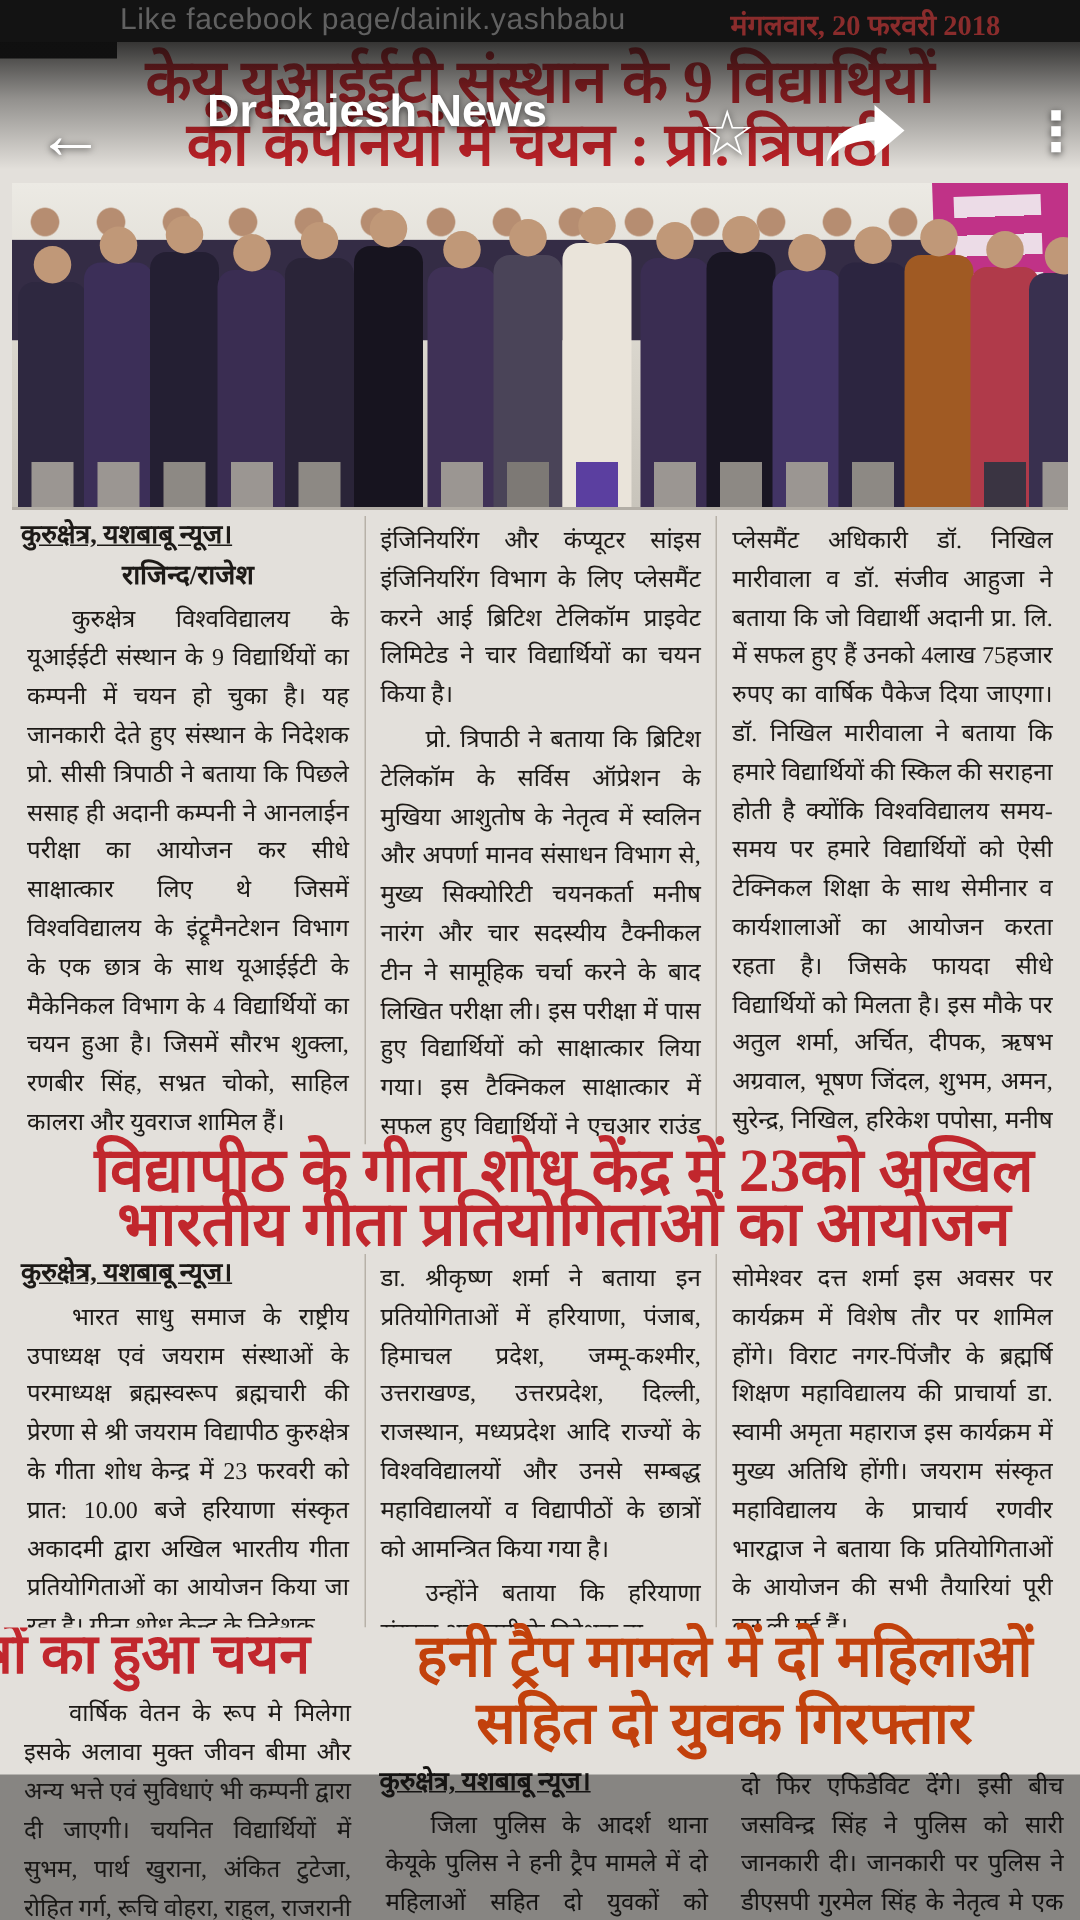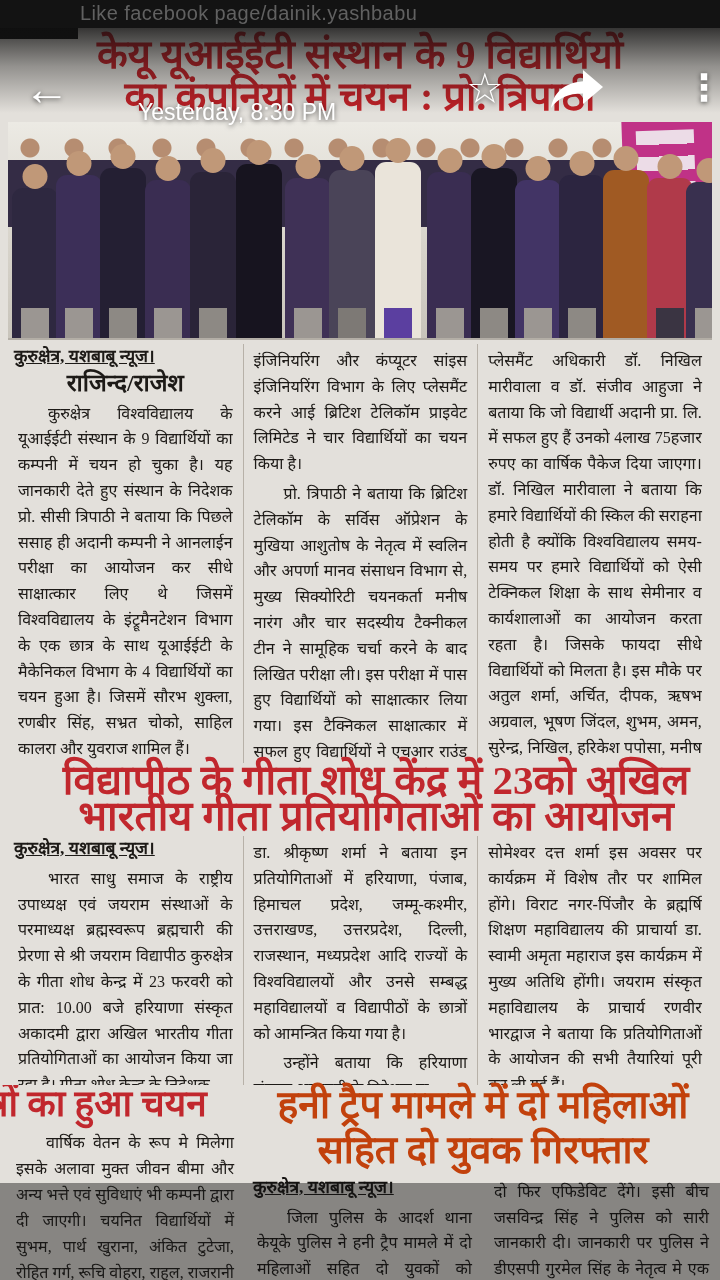--- a/index.html
+++ b/index.html
@@ -48,21 +48,21 @@
   .share-btn{position:absolute;left:549px;top:68px;width:56px;height:44px;}
   .menu-btn{position:absolute;left:686px;top:68px;font-size:36px;line-height:40px;font-weight:bold;}
 
   
   .cols{position:absolute;left:8px;width:704px;display:flex;overflow:hidden;color:#1d1a17;}
   .col{width:234.6px;box-sizing:border-box;padding:0 6px;font-size:16px;line-height:25.8px;
        text-align:justify;overflow:hidden;}
   .col + .col{border-left:1px solid #b7b1a8;}
   .dateline{font-weight:bold;font-size:17.5px;text-align:left;text-decoration:underline;
             text-indent:0;margin:0 0 1px 0;}
-  .byline{font-weight:bold;font-size:24px;text-align:center;text-indent:0;margin:0;}
+  .byline{font-weight:bold;font-size:18px;text-align:center;text-indent:0;margin:0;}
   p.para{margin:4px;}
   p.ind{text-indent:30px;}
 
   .art1{top:344px;height:419px;}
   .art2{top:836px;height:249px;}
 
   
   .headline2{position:absolute;top:762px;left:0;width:720px;text-align:center;
              color:#c1272d;font-weight:bold;font-size:41px;line-height:36px;padding-left:16px;}
 
@@ -82,20 +82,21 @@
                 background:rgba(22,22,22,.45);pointer-events:none;}
 </style>
 </head>
 <body>
 
 <div class="screen">
 
   <div class="masthead"></div>
   <div class="masthead-tail"></div>
   <div class="fb-line">Like facebook page/dainik.yashbabu</div>
+  <div class="date-line">मंगलवार, 20 फरवरी 2018</div>
 
   <div class="headline1">
     <div>केयू यूआईईटी संस्थान के 9 विद्यार्थियों</div>
     <div>का कंपनियों में चयन : प्रो. त्रिपाठी</div>
   </div>
 
   <div class="photo">
     <div class="backrow"></div>
     <div class="banner"></div>
     <i class="pp" style="--c:#2e2840;--l:#9b9692;left:4px;height:150px"></i>
@@ -112,21 +113,21 @@
     <i class="pp" style="--c:#423465;--l:#9b9692;left:507px;height:158px"></i>
     <i class="pp" style="--c:#2c2540;--l:#8d8984;left:551px;height:163px"></i>
     <i class="pp" style="--c:#a05a23;left:595px;height:168px"></i>
     <i class="pp" style="--c:#b03a4a;--l:#3a3442;left:639px;height:160px"></i>
     <i class="pp" style="--c:#39304f;--l:#9b9692;left:678px;height:156px"></i>
   </div>
 
   <div class="top-shade"></div>
   <div class="viewer">
     <div class="back-btn ctl">←</div>
-    <div class="v-sub">Yesterday, 8:30 PM</div>
+    <div class="v-title">Dr Rajesh News</div>
     <div class="star-btn ctl">☆</div>
     <div class="share-btn ctl">
       <svg width="56" height="44" viewBox="0 0 28 22">
         <path fill="#ffffff" d="M17 1l10 8.5L17 18v-5.2C9.5 12.8 4.6 15 1 20c1.2-7.5 6.3-12.6 16-13.4V1z"></path>
       </svg>
     </div>
     <div class="menu-btn ctl">⋮</div>
   </div>
 
   <div class="cols art1">

